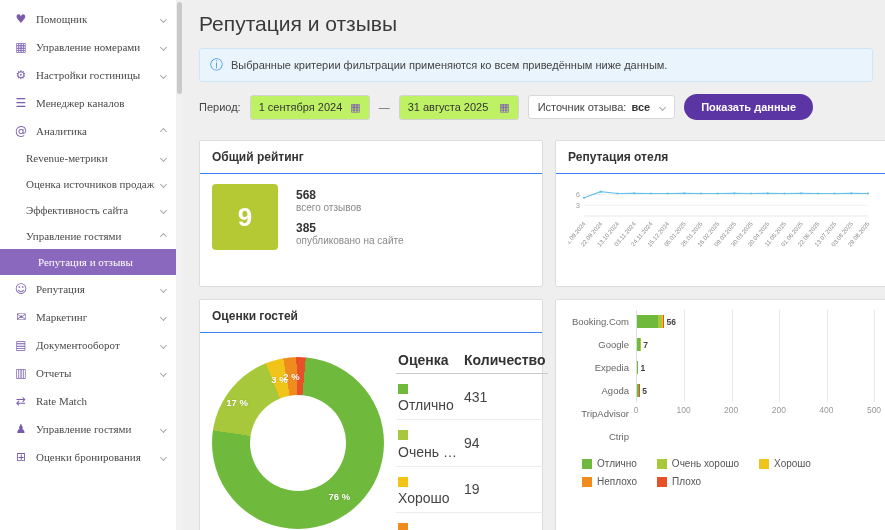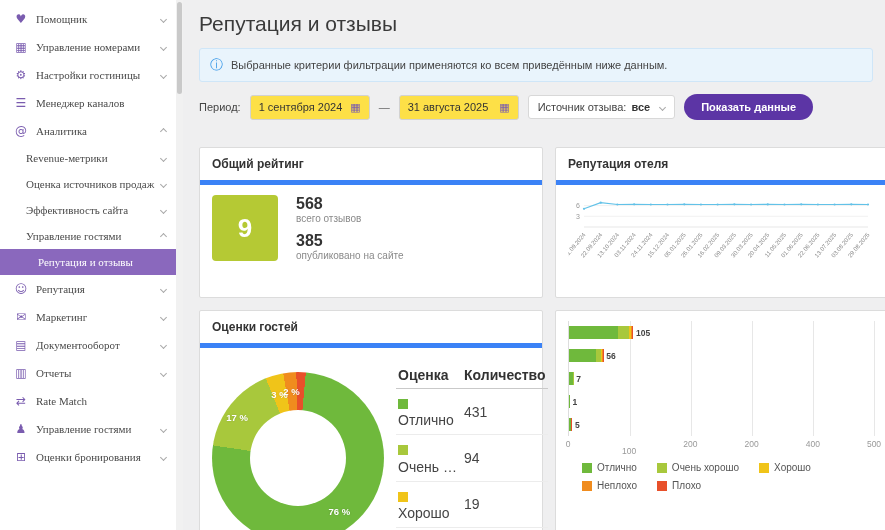--- a/index.html
+++ b/index.html
@@ -21,37 +21,37 @@
 
   .sidebar-scrollbar { width:7px; flex-shrink:0; background:#f1f1f1; position:relative; }
   .sidebar-scrollbar .thumb { position:absolute; top:2px; left:1px; width:5px; height:92px; background:#c9c9c9; border-radius:3px; }
 
   
   .main { flex:1; padding:12px 12px 0 16px; overflow:hidden; }
   h1 { font-size:21px; font-weight:400; color:#3a3a3a; margin-bottom:12px; }
   .info-banner { display:flex; align-items:center; gap:8px; background:#e9f4fc; border:1px solid #cfe6f8; border-radius:3px; padding:7px 10px; font-size:11px; color:#444; margin-bottom:12px; }
   .info-icon { color:#3d9be9; font-size:13px; font-family:"DejaVu Sans",sans-serif; }
 
-  .filters { display:flex; align-items:center; gap:9px; font-size:11px; margin-bottom:27px; }
-  .date-input { display:flex; align-items:center; justify-content:space-between; width:120px; background:#fde047; border:1px solid #d2d2d2; border-radius:3px; padding:5px 8px; color:#333; cursor:pointer; }
+  .filters { display:flex; align-items:center; gap:9px; font-size:11px; margin-bottom:20px; }
+  .date-input { display:flex; align-items:center; justify-content:space-between; width:120px; background:#bef264; border:1px solid #d2d2d2; border-radius:3px; padding:5px 8px; color:#333; cursor:pointer; }
   .cal-icon { color:#7a5caf; font-size:11px; font-family:"DejaVu Sans",sans-serif; }
   .dash { color:#666; }
   .source-select { display:flex; align-items:center; gap:5px; background:#fff; border:1px solid #d8d8d8; border-radius:3px; padding:5px 9px; color:#444; cursor:pointer; }
   .source-select b { color:#333; }
   .btn { background:#5c35a5; color:#fff; border:none; border-radius:15px; padding:7px 17px; font-size:11px; font-weight:bold; cursor:pointer; font-family:inherit; }
 
   .grid { display:grid; grid-template-columns:344px 1fr; gap:12px; }
   .card { background:#fff; border:1px solid #dcdcdc; border-radius:2px; }
-  .card > header { padding:9px 12px; font-size:12px; font-weight:bold; color:#333; border-bottom:5px solid #3b82f6; }
+  .card > header { padding:9px 12px; font-size:12px; font-weight:bold; color:#333; border-bottom:1px solid #3b82f6; }
   .card .body { padding:10px 12px; }
 
   
   .overall-body { display:flex; align-items:center; gap:18px; padding:10px 14px; }
   .score { width:66px; height:66px; background:#b5c934; border-radius:4px; color:#fff; font-size:26px; font-weight:bold; display:flex; align-items:center; justify-content:center; }
-  .stats .num { font-size:16px; font-weight:bold; color:#333; }
+  .stats .num { font-size:12px; font-weight:bold; color:#333; }
   .stats .lbl { font-size:10px; color:#8a8a8a; margin-bottom:8px; }
   .stats .lbl:last-child { margin-bottom:0; }
 
   
   .line-body { padding:4px 6px 0 6px; }
 
   
   .donut-body { display:flex; gap:12px; padding:12px; min-height:215px; }
   .donut-wrap { position:relative; width:172px; height:172px; margin-top:14px; flex-shrink:0; }
   #donut { width:100%; height:100%; border-radius:50%; }
@@ -304,37 +304,35 @@
                   </tr>
                 </tbody>
             </table>
           </div>
         </div>
       </section>
 
       <section class="card">
         <div class="body sources-body">
           <div class="barchart">
+            <div class="bar-labels" id="bar-labels">
+                <div class="bar-label">Booking.Com</div>
+                <div class="bar-label">Google</div>
+                <div class="bar-label">Expedia</div>
+                <div class="bar-label">Agoda</div>
+                <div class="bar-label">TripAdvisor</div>
+                <div class="bar-label">Ctrip</div>
+              </div>
             <div class="bars-plot-col" style="flex:1">
               <div class="bars-plot" id="bars-plot">
                   <div class="gridline" style="left: 20%;"></div>
                   <div class="gridline" style="left: 40%;"></div>
                   <div class="gridline" style="left: 60%;"></div>
                   <div class="gridline" style="left: 80%;"></div>
                   <div class="gridline" style="left: 100%;"></div>
-                  <div class="bar-row">
-                    <div class="bar">
-                      <div class="seg" style="width: 16%; background: rgb(111, 185, 60);"></div>
-                      <div class="seg" style="width: 3.6%; background: rgb(168, 200, 60);"></div>
-                      <div class="seg" style="width: 0.6%; background: rgb(240, 196, 25);"></div>
-                      <div class="seg" style="width: 0.4%; background: rgb(240, 140, 30);"></div>
-                      <div class="seg" style="width: 0.4%; background: rgb(232, 80, 42);"></div>
-                    </div>
-                    <span class="bar-total" style="left: calc(21% + 3px);">105</span>
-                  </div>
                   <div class="bar-row">
                     <div class="bar">
                       <div class="seg" style="width: 8.8%; background: rgb(111, 185, 60);"></div>
                       <div class="seg" style="width: 1.6%; background: rgb(168, 200, 60);"></div>
                       <div class="seg" style="width: 0.4%; background: rgb(240, 196, 25);"></div>
                       <div class="seg" style="width: 0.2%; background: rgb(240, 140, 30);"></div>
                       <div class="seg" style="width: 0.2%; background: rgb(232, 80, 42);"></div>
                     </div>
                     <span class="bar-total" style="left: calc(11.2% + 3px);">56</span>
                   </div>
@@ -354,21 +352,21 @@
                   <div class="bar-row">
                     <div class="bar">
                       <div class="seg" style="width: 0.8%; background: rgb(111, 185, 60);"></div>
                       <div class="seg" style="width: 0.2%; background: rgb(232, 80, 42);"></div>
                     </div>
                     <span class="bar-total" style="left: calc(1% + 3px);">5</span>
                   </div>
                 </div>
               <div class="ticks" id="bar-ticks">
                   <span class="tick" style="left: 0%;">0</span>
-                  <span class="tick" style="left: 20%; margin-top: 7px;">100</span>
+                  <span class="tick" style="left: 20%;">100</span>
                   <span class="tick" style="left: 40%;">200</span>
                   <span class="tick" style="left: 60%;">200</span>
                   <span class="tick" style="left: 80%;">400</span>
                   <span class="tick" style="left: 100%;">500</span>
                 </div>
             </div>
           </div>
           <div class="bar-legend" id="bar-legend">
               <div class="leg">
                 <span class="swatch" style="background: rgb(111, 185, 60);"></span>

